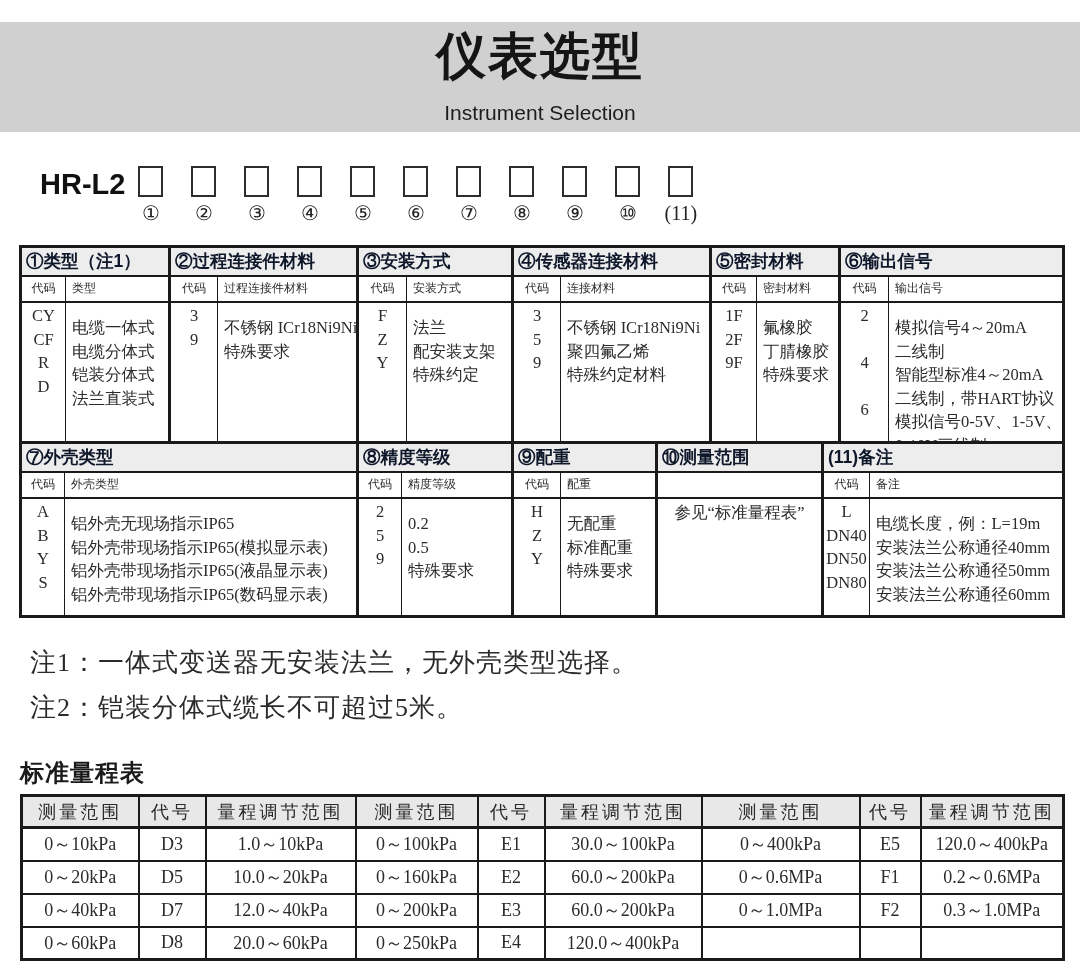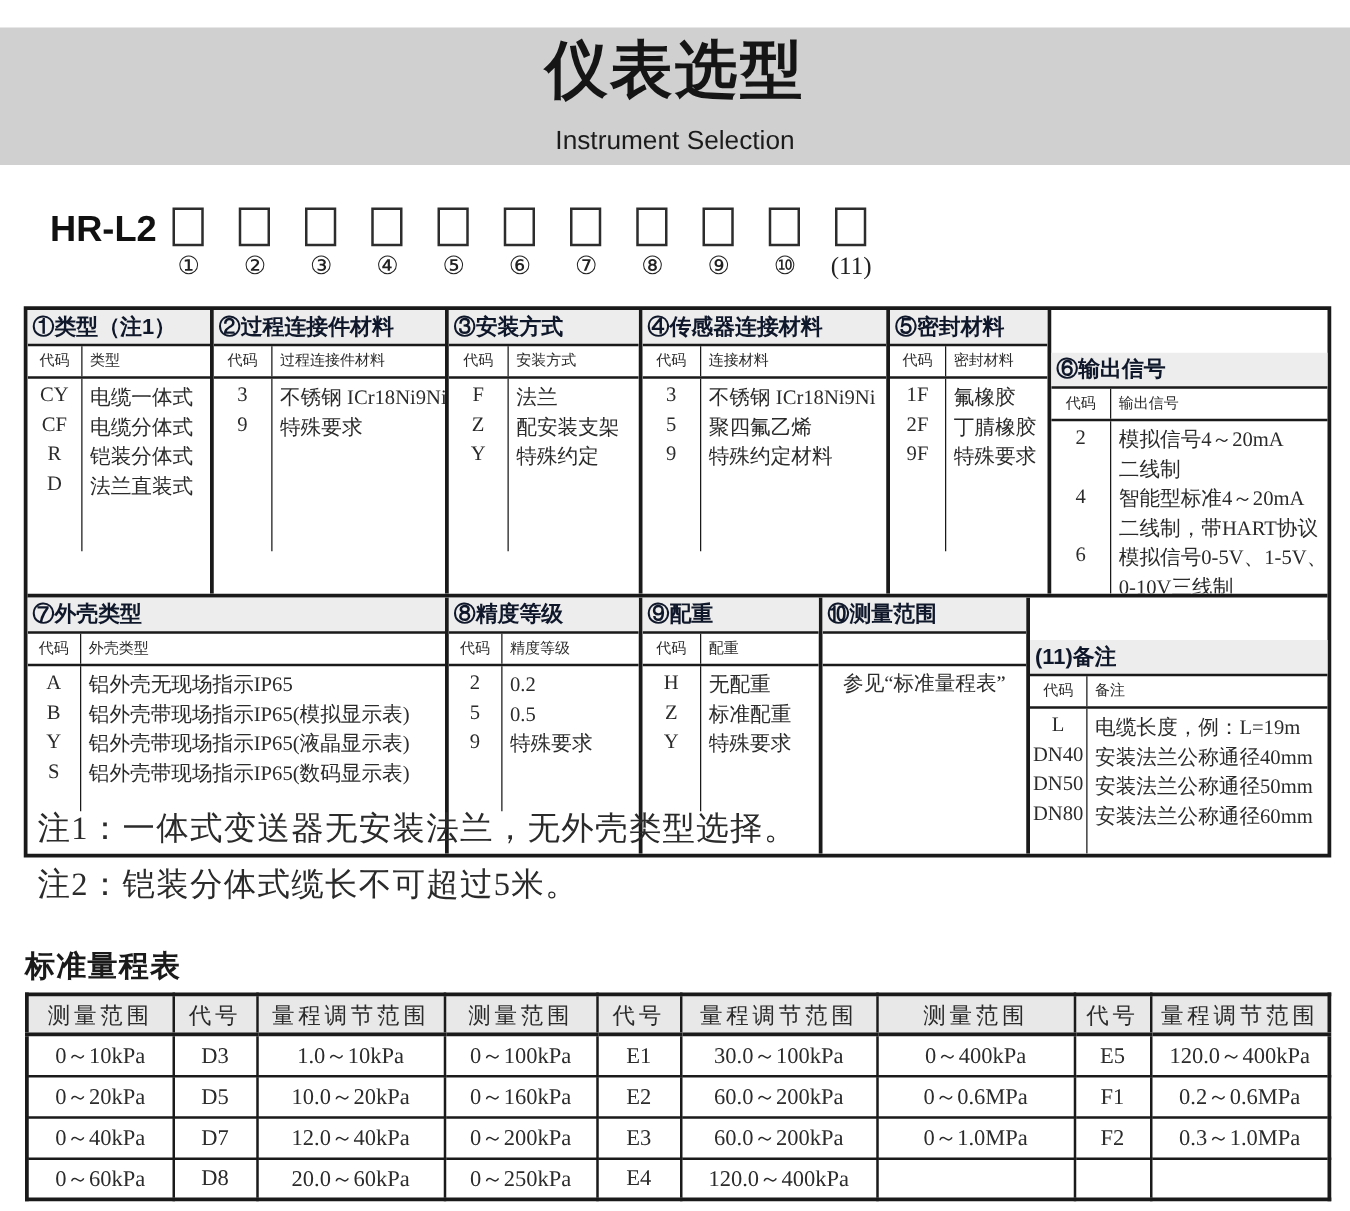--- a/index.html
+++ b/index.html
@@ -35,40 +35,40 @@
   .code-box { width:25px; height:31px; border:2px solid #2d2d2d; background:#fff; }
   .pos-num { margin-top:5px; font-size:20px; line-height:22px; color:#222; white-space:nowrap; }
   
   .big-table {
     position:absolute; left:19px; top:245px; width:1046px;
     border:3px solid var(--border,#1a1a1a); background:#fff;
   }
   .band { display:flex; overflow:hidden; }
   .band-1 { border-bottom:3px solid var(--border,#1a1a1a); }
   .sec { flex-shrink:0; border-right:3px solid var(--border,#1a1a1a); overflow:hidden; }
-  .sec:last-child { border-right:none;margin-top:34px; }
+  .sec:last-child { border-right:none; }
   .sec-title {
     height:29px; background:var(--section-header-bg,#ededed);
     border-bottom:2px solid var(--border,#1a1a1a);
     font-family:"Liberation Sans", sans-serif; font-weight:700;
     font-size:17.5px; line-height:26px; padding-left:4px; color:#0f172a;
     white-space:nowrap;
   }
   .sec-head {
     display:flex; height:26px; border-bottom:2px solid var(--border,#1a1a1a);
     font-size:12px; line-height:23px; color:#2b2b2b;
   }
   .sec-body { display:flex; }
   .band-1 .sec-body { height:138px; }
   .band-2 .sec-body { height:116px; }
   .code-col {
     width:var(--cw,45px); flex-shrink:0; text-align:center;
     border-right:1px solid var(--border,#1a1a1a); padding-top:1px;
   }
-  .label-col { flex:1; padding-left:6px; padding-top:3px; overflow:hidden; }
+  .label-col { flex:1; padding-left:6px; padding-top:13px; overflow:hidden; }
   .line { min-height:23.5px; line-height:23.5px; font-size:16.5px; color:#2b2b2b; white-space:nowrap; }
   .sec-head .code-col, .sec-head .label-col { padding-top:0; }
   .sec.no-split .sec-head { justify-content:flex-start; }
   .sec.no-split .head-blank { width:100%; }
   .sec.no-split .sec-body { display:block; text-align:center; }
   .sec.no-split .line { padding-top:2px; }
   
   .notes { position:absolute; left:30px; top:640px; font-size:26px; letter-spacing:1px; color:#2b2b2b; }
   .notes .note { line-height:45px; white-space:nowrap; }
   

